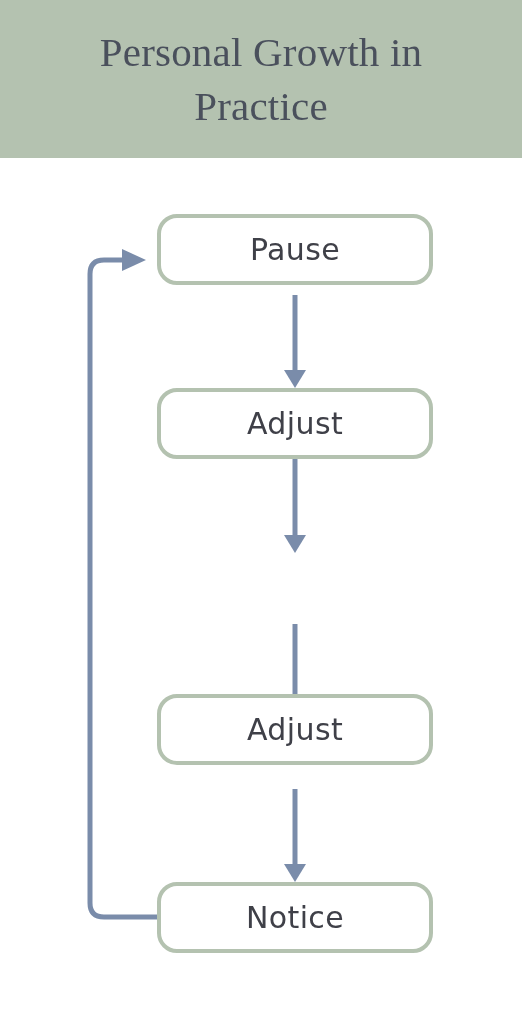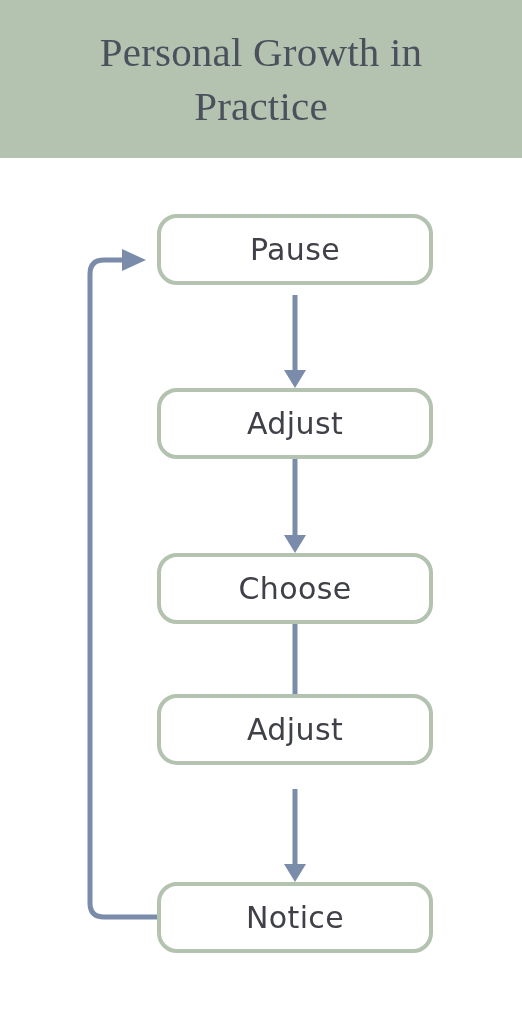--- a/index.html
+++ b/index.html
@@ -138,23 +138,20 @@
     </svg>
 
     <div class="node node-0">
       <span class="node-label">Pause</span>
     </div>
 
     <div class="node node-1">
       <span class="node-label">Adjust</span>
     </div>
 
-    <div class="node node-2">
-      <span class="node-label">Choose</span>
-    </div>
 
     <div class="node node-3">
       <span class="node-label">Adjust</span>
     </div>
 
     <div class="node node-4">
       <span class="node-label">Notice</span>
     </div>
 
   </div>

